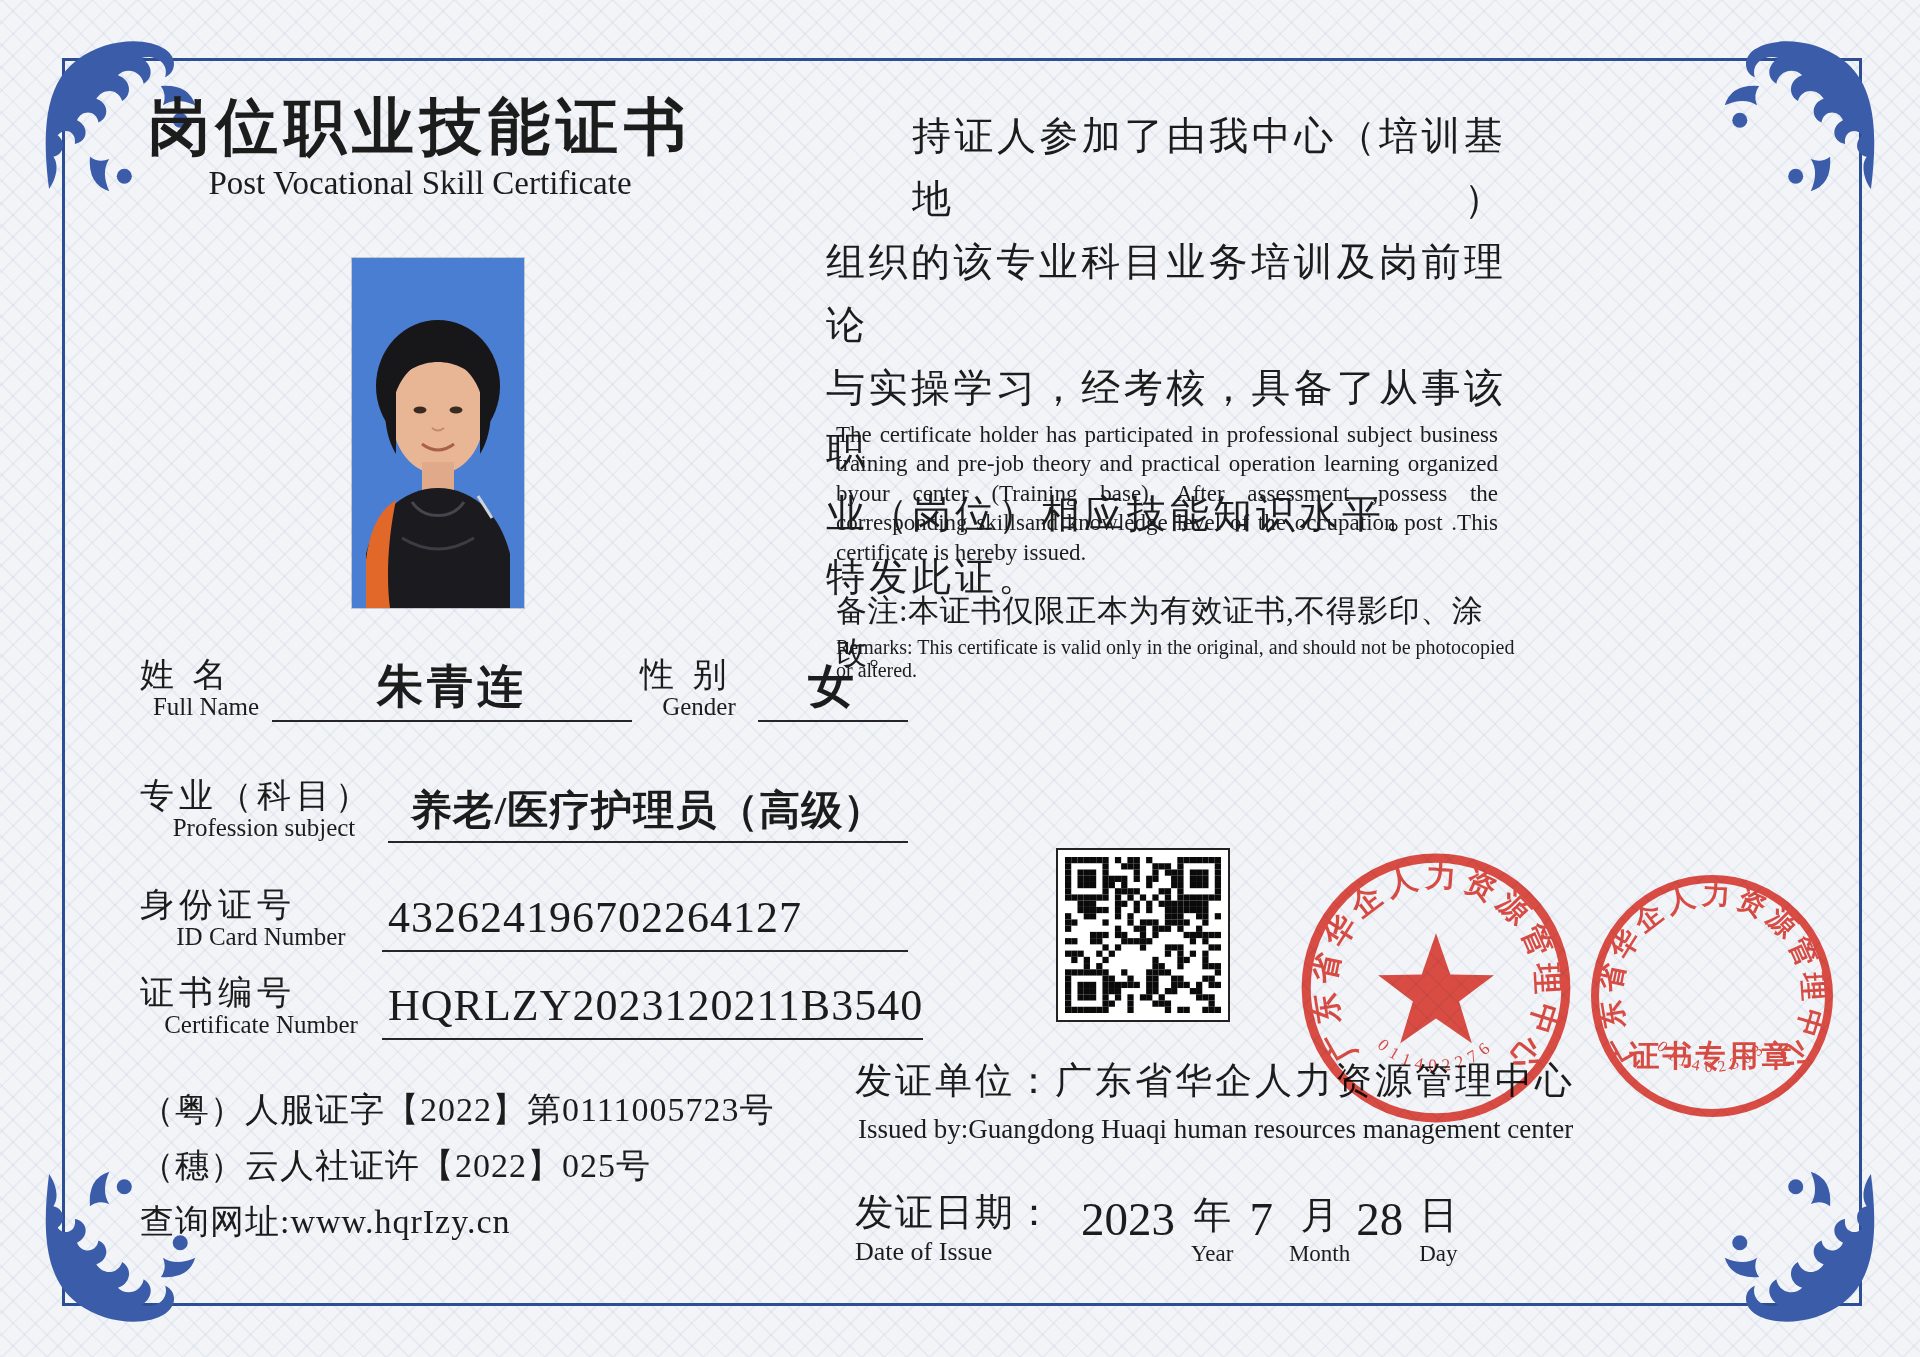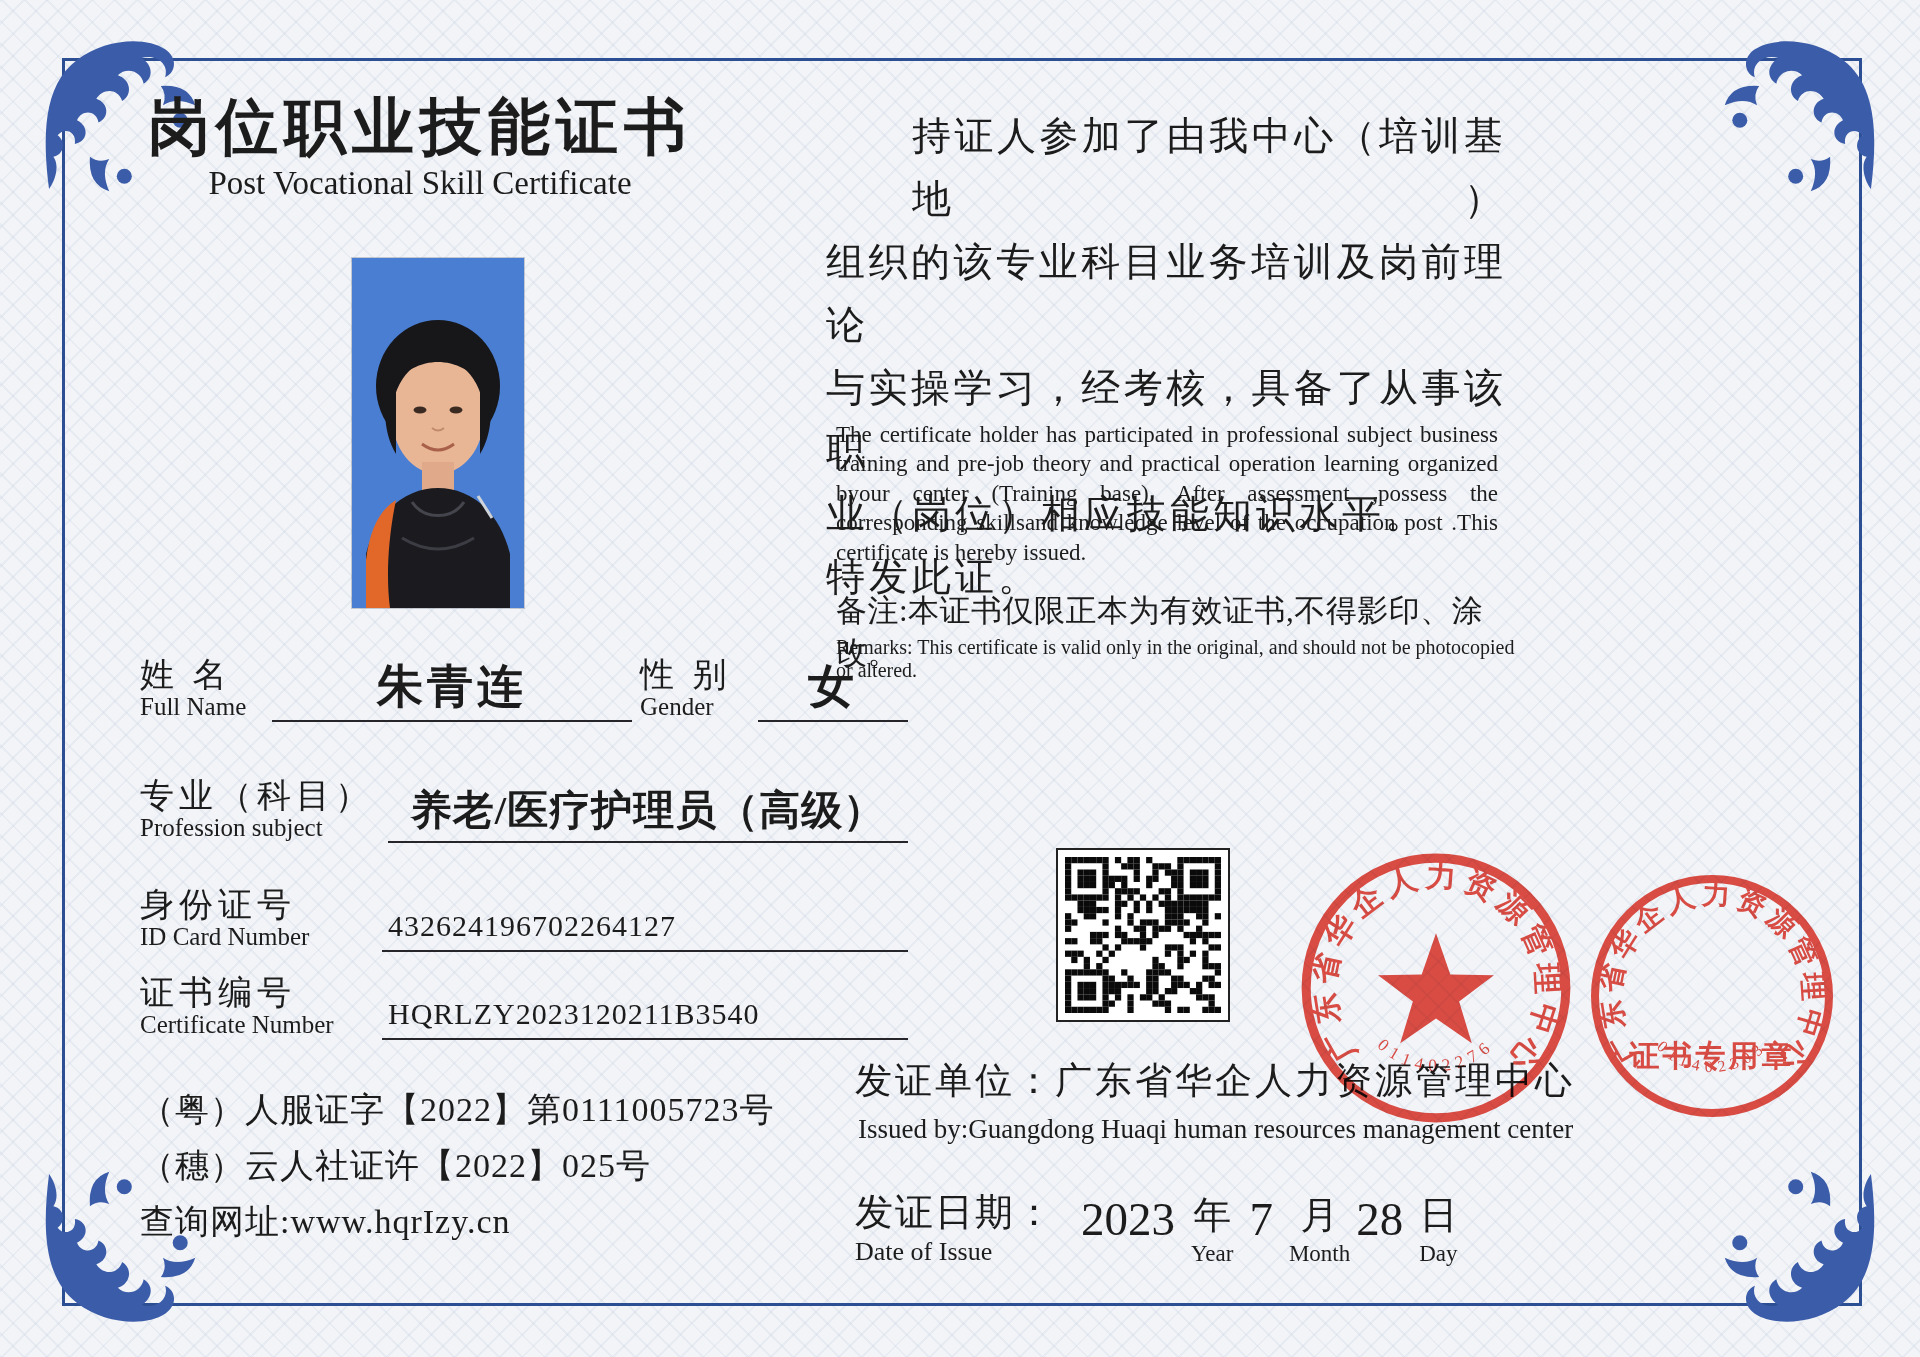--- a/index.html
+++ b/index.html
@@ -20,26 +20,26 @@
 
   .title-block{position:absolute;left:140px;top:92px;width:560px;text-align:center;}
   .title-cn{font-size:62px;font-weight:bold;letter-spacing:6px;line-height:1.15;}
   .title-en{font-size:33px;margin-top:2px;}
 
   .photo{position:absolute;left:352px;top:258px;width:172px;height:350px;box-shadow:0 0 0 1px rgba(60,70,90,.25);}
 
   .frow{position:absolute;display:flex;align-items:flex-end;}
   .flabel{flex:none;}
   .flabel .cn{font-size:34px;letter-spacing:5px;line-height:1.1;}
-  .flabel .en{font-size:25px;letter-spacing:0;line-height:1.15;}
+  .flabel .en{font-size:25px;letter-spacing:0;line-height:1.15;text-align:center;}
   .uval{border-bottom:2px solid #26262a;text-align:center;padding-bottom:9px;}
   .uval.left{text-align:left;padding-left:6px;}
   .vbig{font-size:46px;font-weight:bold;letter-spacing:4px;line-height:1.05;}
   .vmed{font-size:41px;font-weight:bold;letter-spacing:1px;line-height:1.05;}
-  .vnum{font-size:30px;letter-spacing:1px;line-height:1.05;}
+  .vnum{font-size:44px;letter-spacing:1px;line-height:1.05;}
 
   .row-name{left:140px;top:652px;width:768px;height:70px;}
   .row-name .l1{width:132px;}
   .row-name .v1{flex:1;}
   .row-name .l2{width:118px;padding-left:8px;}
   .row-name .v2{width:150px;}
   .row-prof{left:140px;top:763px;width:768px;height:80px;}
   .row-prof .l1{width:248px;}
   .row-prof .v1{flex:1;}
   .row-id{left:140px;top:872px;width:768px;height:80px;}

